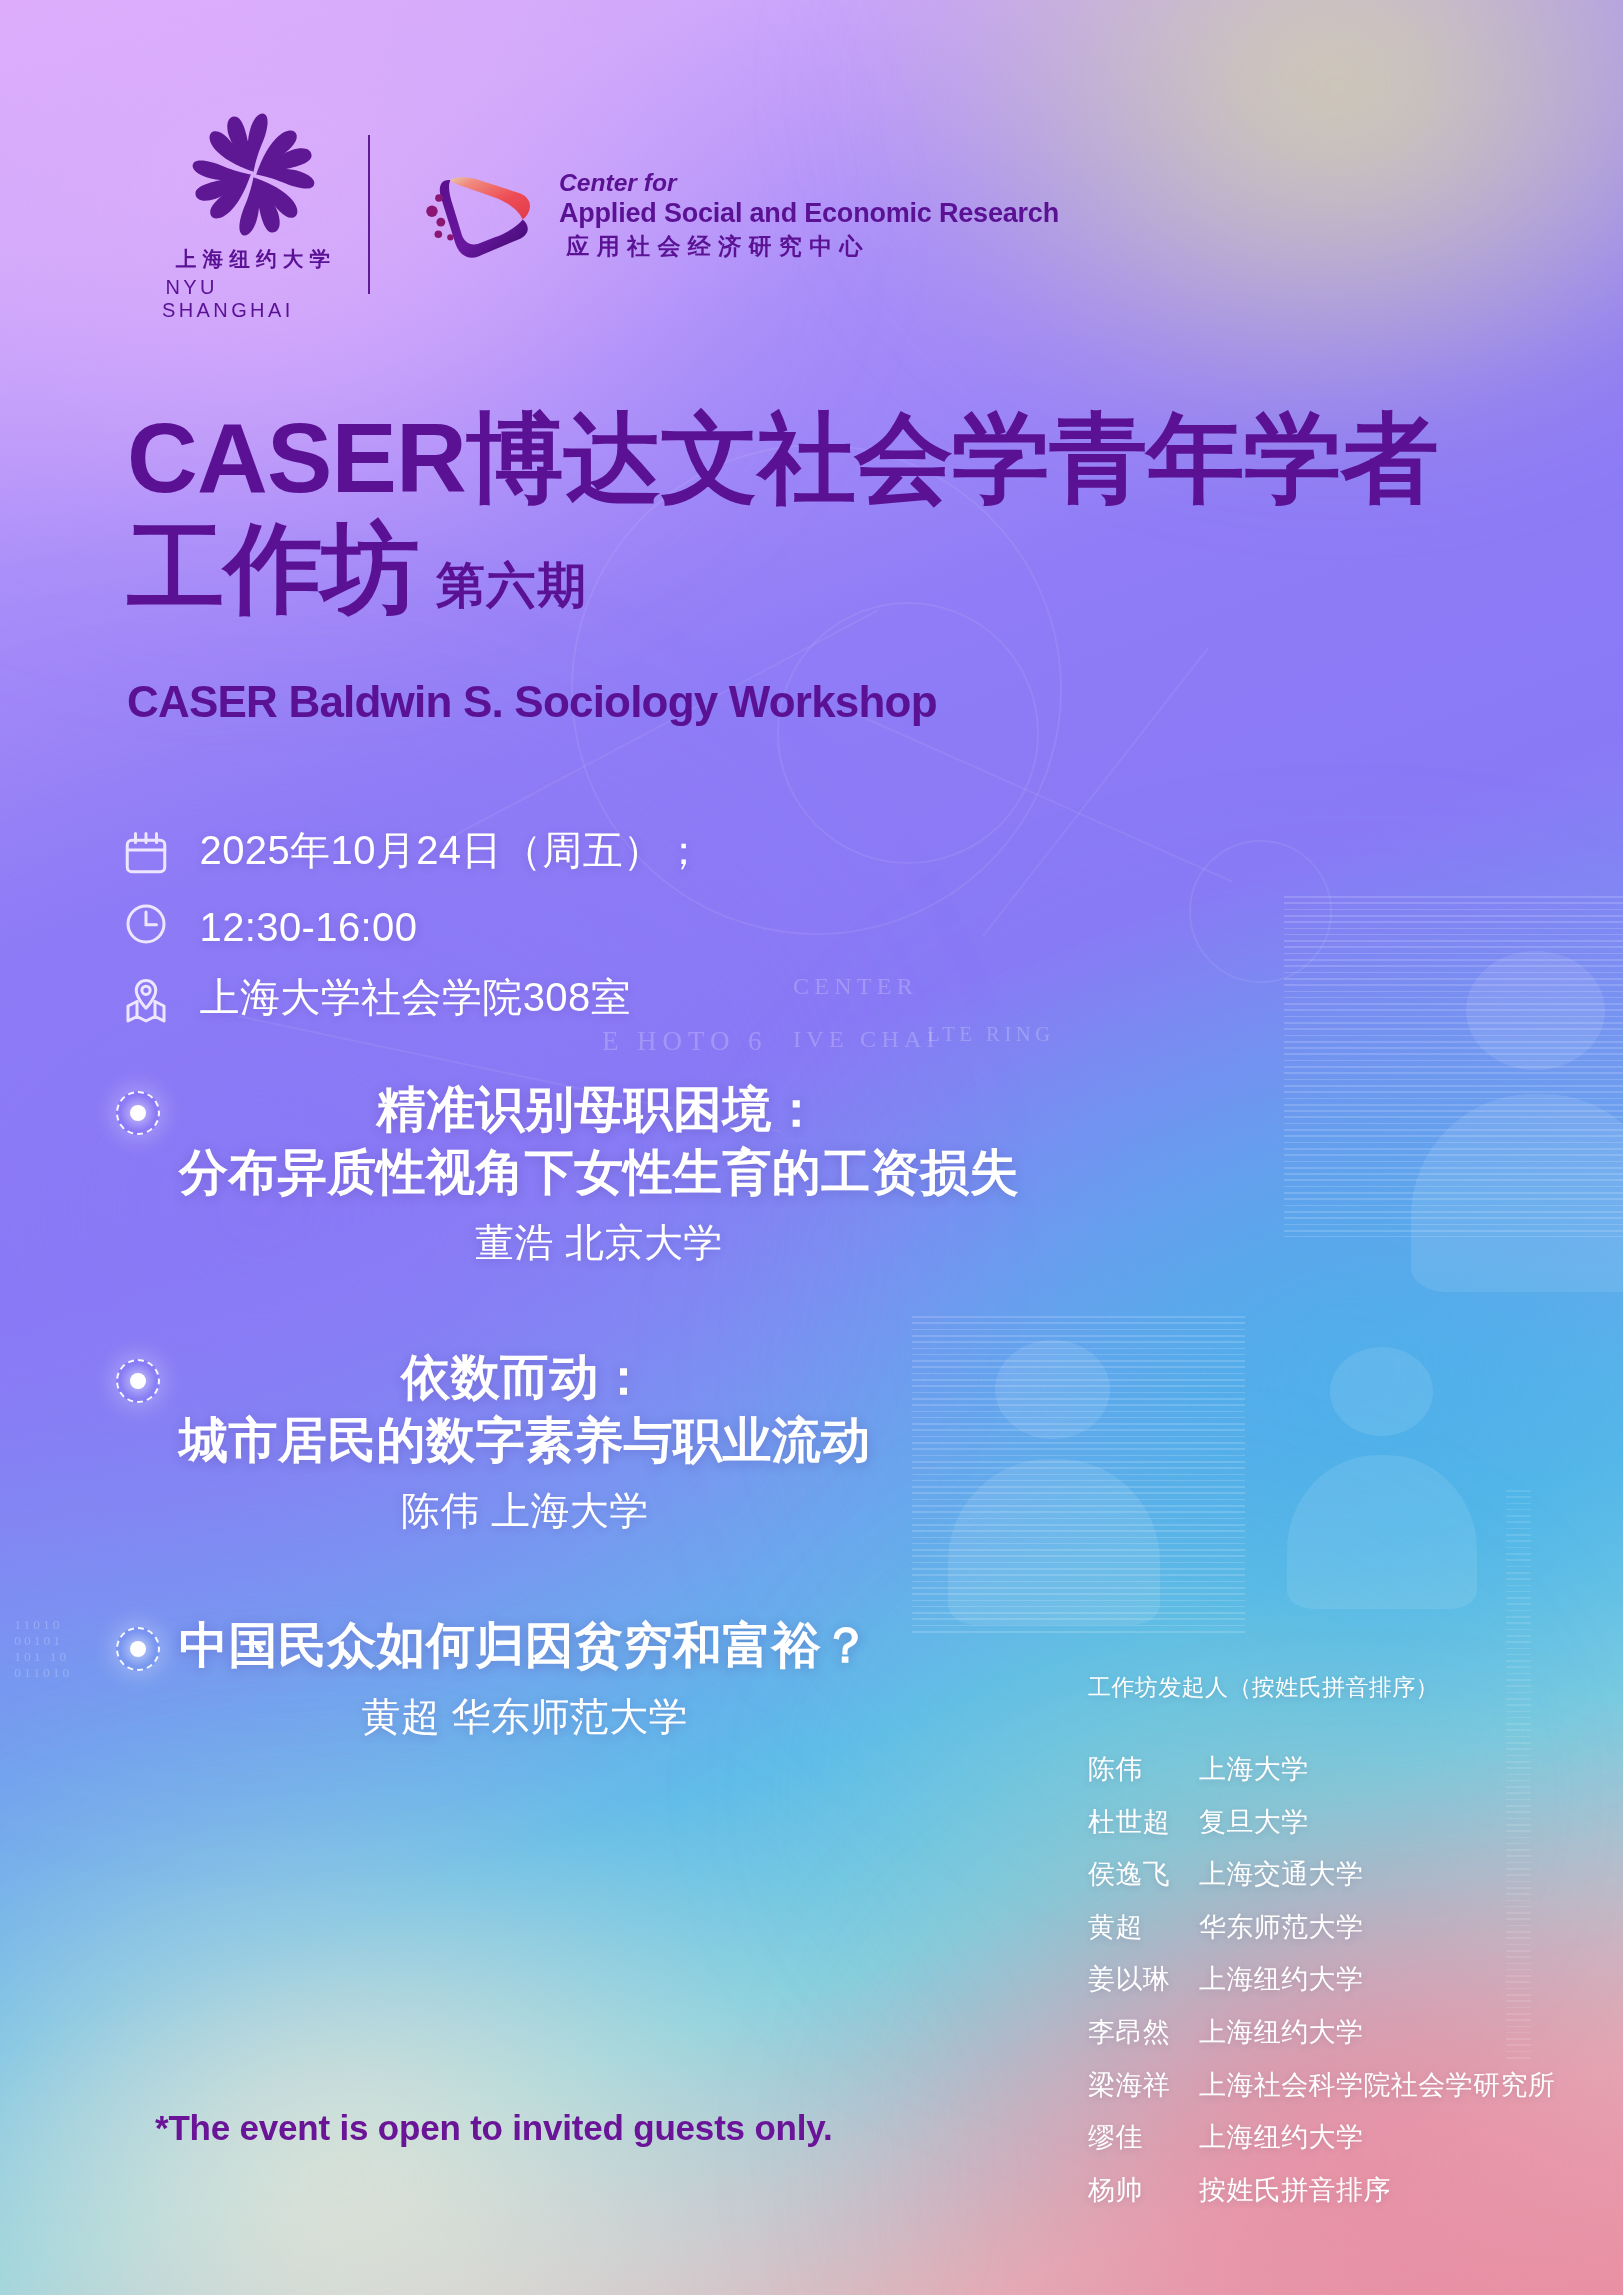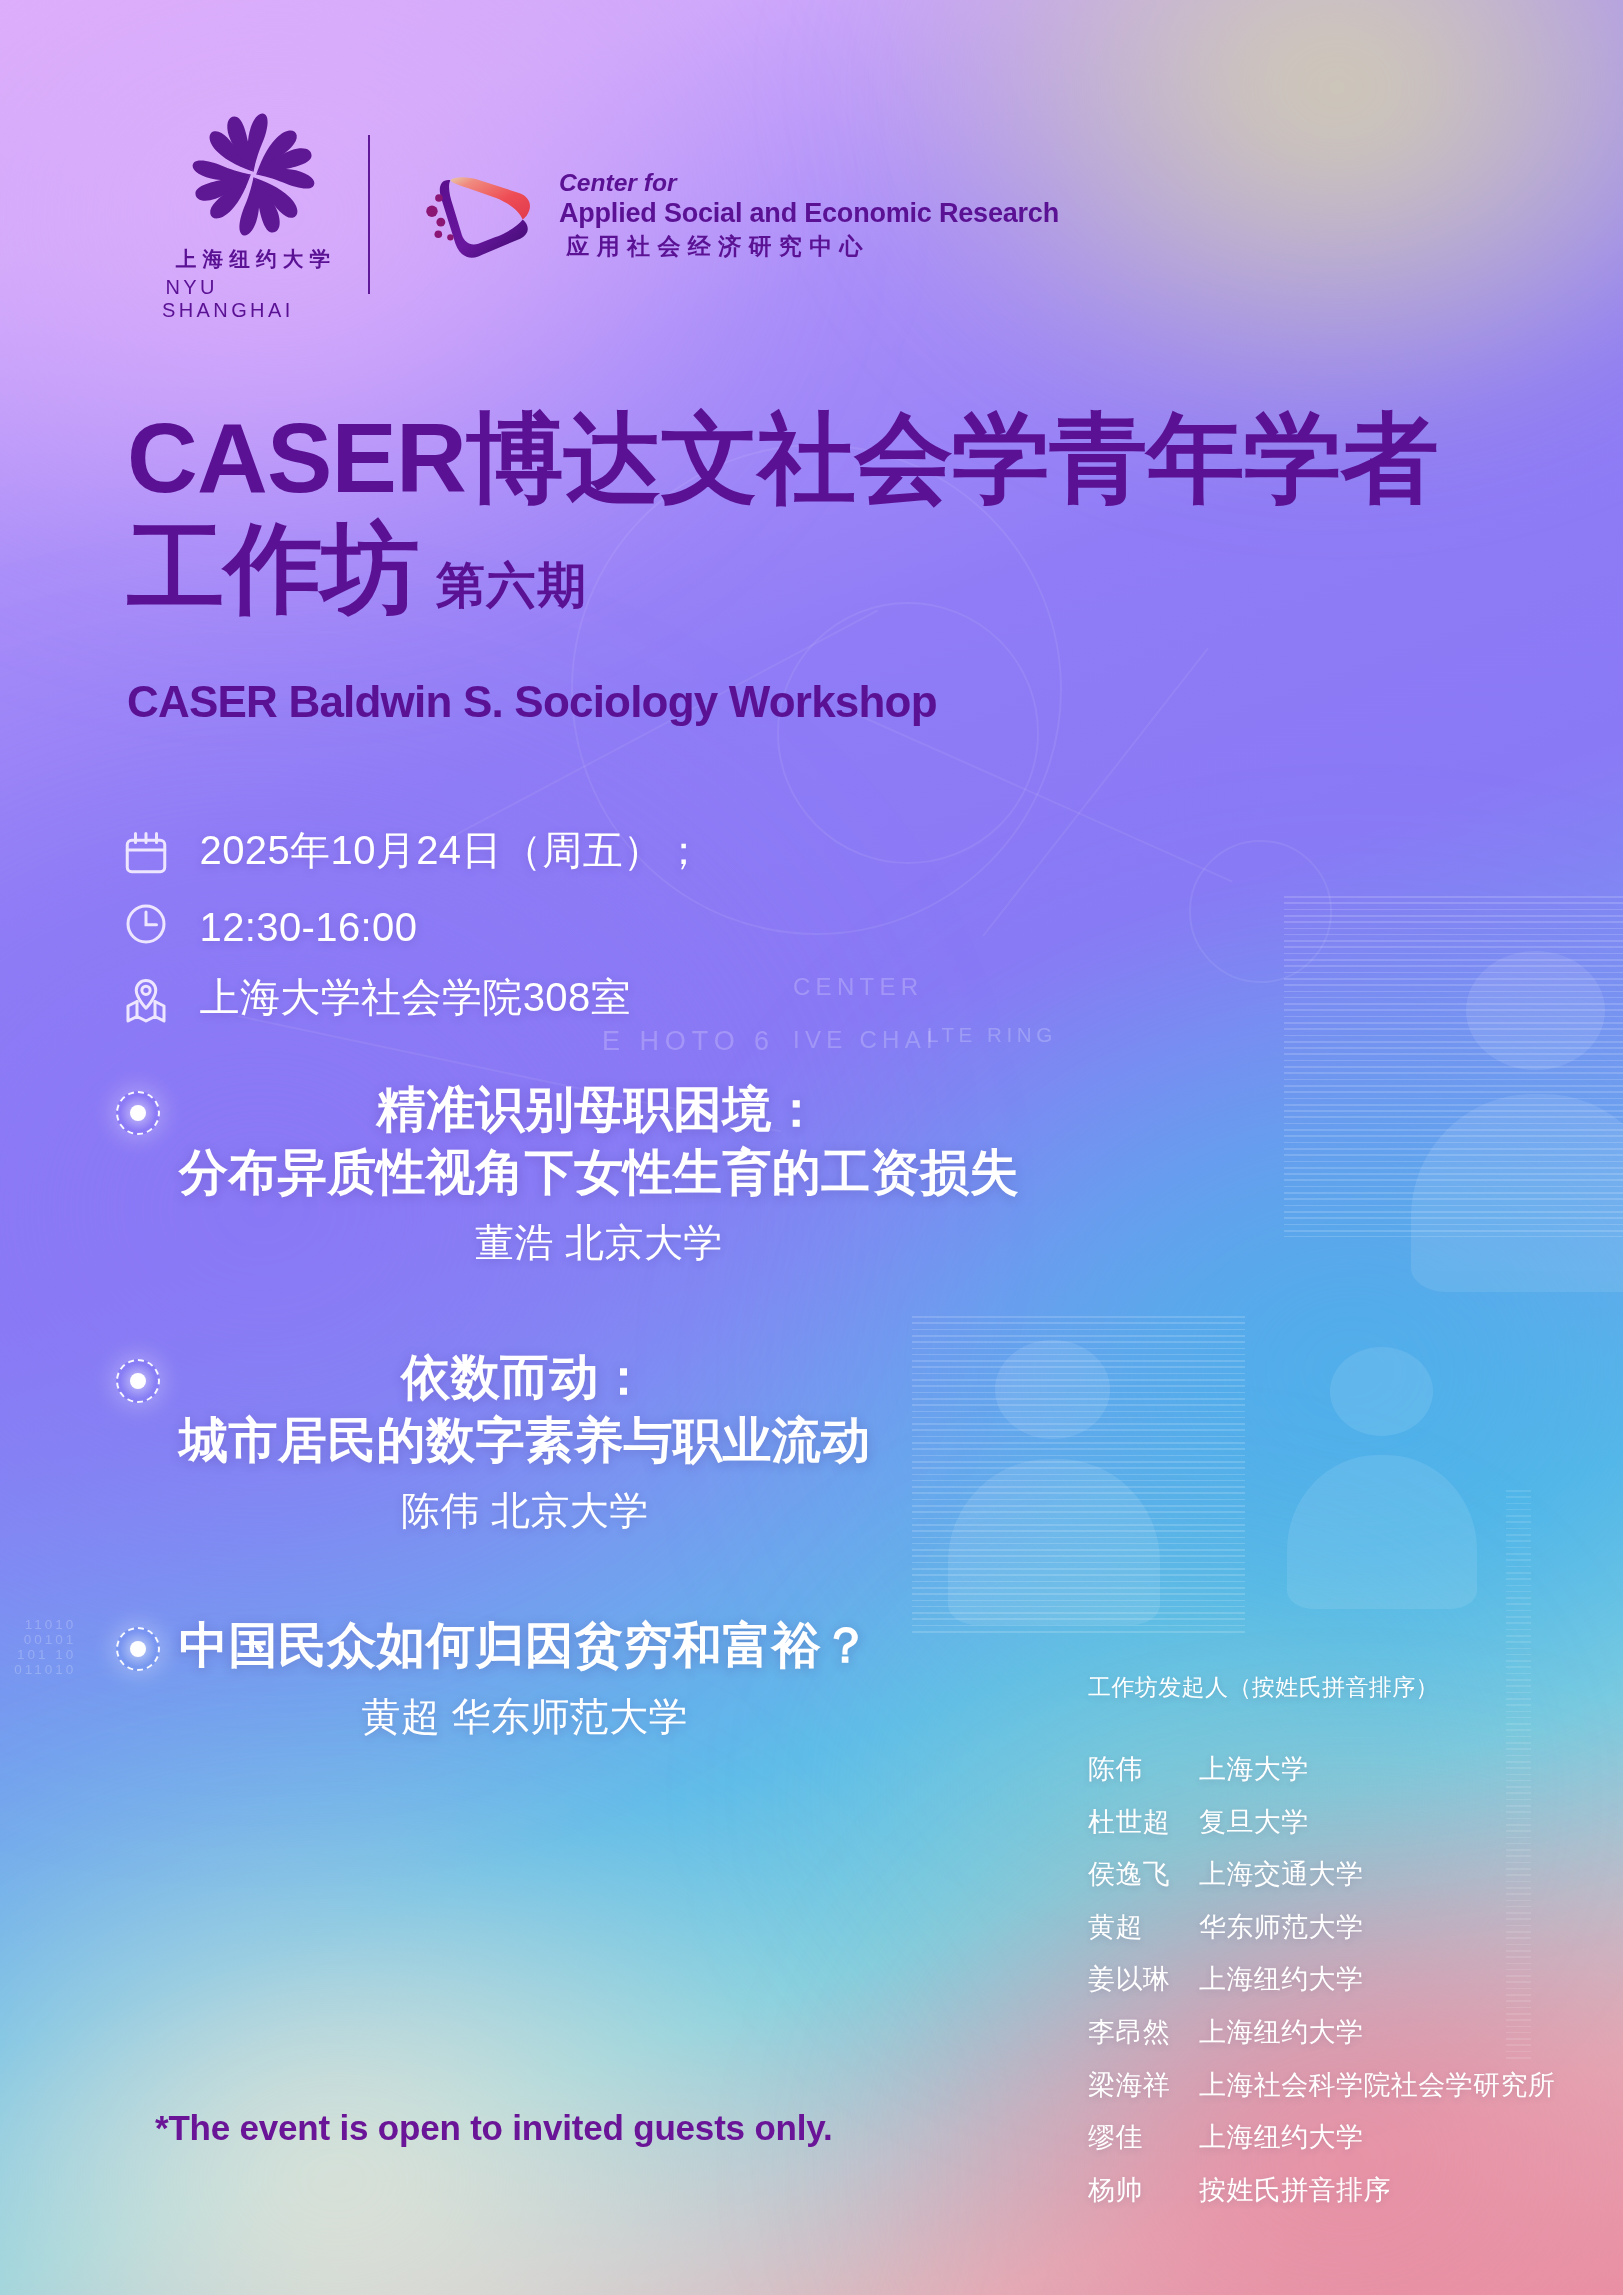--- a/index.html
+++ b/index.html
@@ -57,21 +57,21 @@
     position:absolute;opacity:.11;pointer-events:none;
   }
   .wm-person .head{background:rgba(255,255,255,.85);border-radius:50%;}
   .wm-person .body{background:rgba(255,255,255,.85);border-radius:48% 48% 14% 14%/62% 62% 12% 12%;}
   .scan{
     position:absolute;pointer-events:none;opacity:.2;
     background:repeating-linear-gradient(to bottom,rgba(255,255,255,.8) 0 1.6px,rgba(255,255,255,0) 1.6px 6.3px);
   }
   .wm-text{
     position:absolute;color:rgba(255,255,255,.22);pointer-events:none;
-    font-family:Liberation Sans, sans-serif;letter-spacing:.22em;text-align:right;
+    font-family:Liberation Serif, serif;letter-spacing:.22em;
   }
 
   
   .header{position:absolute;left:162px;top:107px;display:flex;align-items:center;gap:0;}
   .nyu-logo{display:flex;flex-direction:column;align-items:center;width:182px;}
   .nyu-mark{width:135px;height:135px;}
   .nyu-cn{font-size:20.6px;font-weight:bold;color:#5a1194;letter-spacing:.30em;margin-top:3.2px;text-indent:.30em;}
   .nyu-en{font-size:20px;font-weight:normal;color:#5a1194;letter-spacing:.17em;margin-top:3.2px;text-indent:.17em;}
   .divider{width:2.4px;height:159px;background:#5a1194;margin:0 41px 0 24px;opacity:.95;}
   .caser{display:flex;align-items:center;gap:20.6px;}
@@ -313,21 +313,21 @@
         <div class="talk-title">分布异质性视角下女性生育的工资损失</div>
         <div class="talk-speaker">董浩 北京大学</div>
       </div>
     </div>
 
     <div class="talk">
       <span class="bullet"></span>
       <div class="talk-body">
         <div class="talk-title">依数而动：</div>
         <div class="talk-title">城市居民的数字素养与职业流动</div>
-        <div class="talk-speaker">陈伟 北京大学</div>
+        <div class="talk-speaker">陈伟 上海大学</div>
       </div>
     </div>
 
     <div class="talk">
       <span class="bullet"></span>
       <div class="talk-body">
         <div class="talk-title">中国民众如何归因贫穷和富裕？</div>
         <div class="talk-speaker">黄超 华东师范大学</div>
       </div>
     </div>

